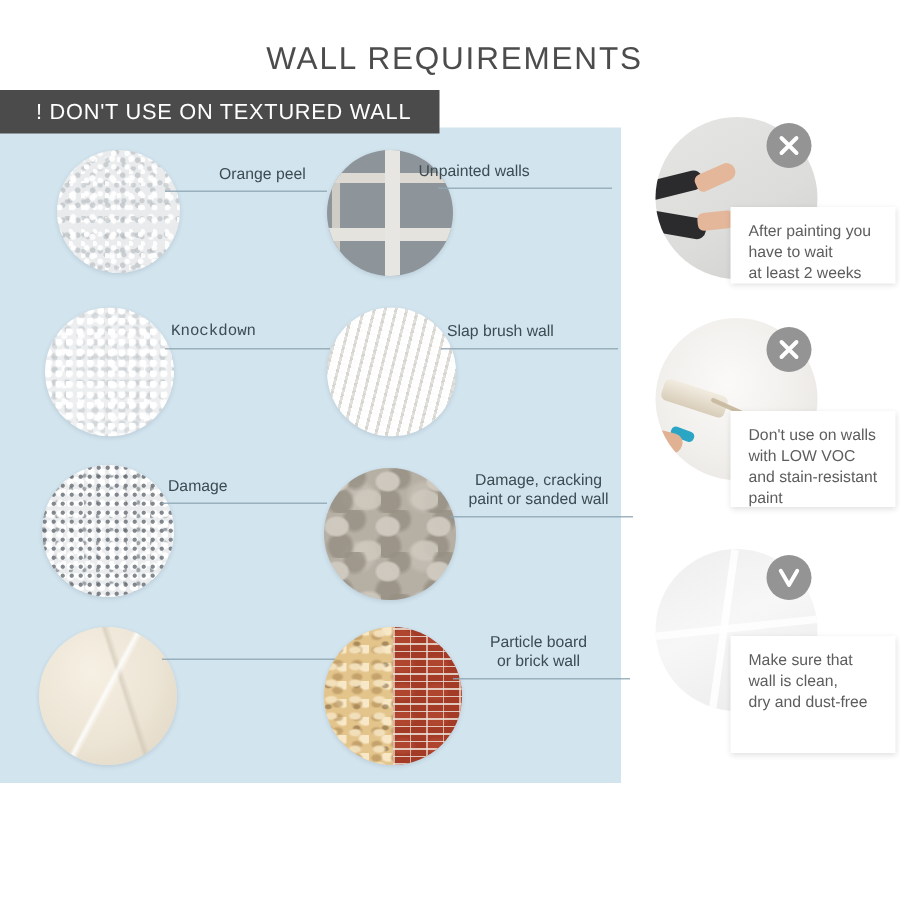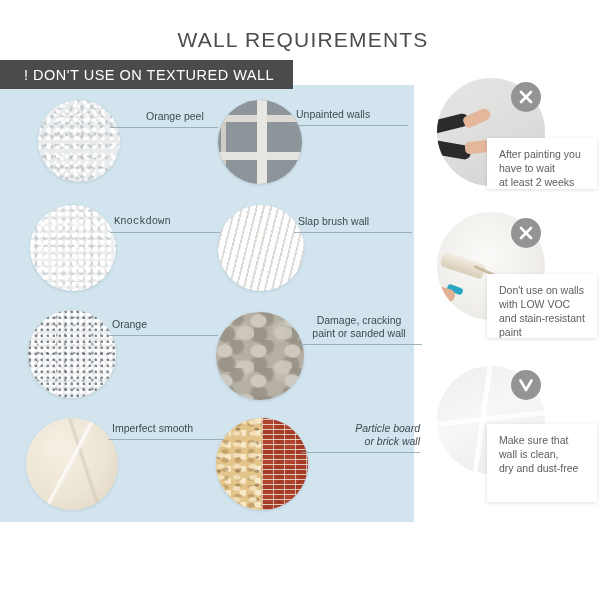--- a/index.html
+++ b/index.html
@@ -220,33 +220,32 @@
   </div>
 
   <div class="swatch" style="left:30px;top:205px;">
     <div class="disc tx-knockdown" style="width:86px;height:86px;"></div>
     <div class="lbl" style="left:84px;top:10px;width:110px;font-family:Liberation Mono, monospace;">Knockdown</div>
     <div class="rule" style="left:80px;top:27px;width:110px;"></div>
   </div>
 
   <div class="swatch" style="left:28px;top:310px;">
     <div class="disc tx-popcorn" style="width:88px;height:88px;"></div>
-    <div class="lbl" style="left:84px;top:8px;width:110px;">Orange</div>
+    <div class="lbl" style="left:84px;top:8px;width:110px;">Damage</div>
     <div class="rule" style="left:80px;top:25px;width:110px;"></div>
   </div>
 
   <div class="swatch" style="left:26px;top:418px;">
     <div class="disc tx-smooth" style="width:92px;height:92px;position:relative;"></div>
-    <div class="lbl" style="left:86px;top:4px;width:130px;">Imperfect smooth</div>
     <div class="rule" style="left:82px;top:21px;width:120px;"></div>
   </div>
 
   <div class="swatch" style="left:218px;top:100px;">
     <div class="disc tx-unpainted" style="width:84px;height:84px;position:relative;"></div>
-    <div class="lbl" style="left:78px;top:8px;width:120px;">Unpainted walls</div>
+    <div class="lbl" style="left:61px;top:8px;width:120px;">Unpainted walls</div>
     <div class="rule" style="left:74px;top:25px;width:116px;"></div>
   </div>
 
   <div class="swatch" style="left:218px;top:205px;">
     <div class="disc tx-slap" style="width:86px;height:86px;"></div>
     <div class="lbl" style="left:80px;top:10px;width:120px;">Slap brush wall</div>
     <div class="rule" style="left:76px;top:27px;width:118px;"></div>
   </div>
 
   <div class="swatch" style="left:216px;top:312px;">
@@ -254,21 +253,21 @@
     <div class="lbl" style="left:80px;top:2px;width:126px;text-align:center;">Damage, cracking
 paint or sanded wall</div>
     <div class="rule" style="left:84px;top:32px;width:122px;"></div>
   </div>
 
   <div class="swatch" style="left:216px;top:418px;">
     <div class="disc tx-particle" style="width:92px;height:92px;">
       <div class="pb-left"></div>
       <div class="pb-right"></div>
     </div>
-    <div class="lbl" style="left:82px;top:4px;width:122px;text-align:right;font-style:italic;">Particle board
+    <div class="lbl" style="left:82px;top:4px;width:122px;text-align:center;">Particle board
 or brick wall</div>
     <div class="rule" style="left:86px;top:34px;width:118px;"></div>
   </div>
 
   <div>
     <div class="photo ph-1" style="left:437px;top:78px;width:108px;height:108px;">
       <div class="arm-a"></div>
       <div class="hand-a"></div>
       <div class="arm-b"></div>
       <div class="hand-b"></div>

